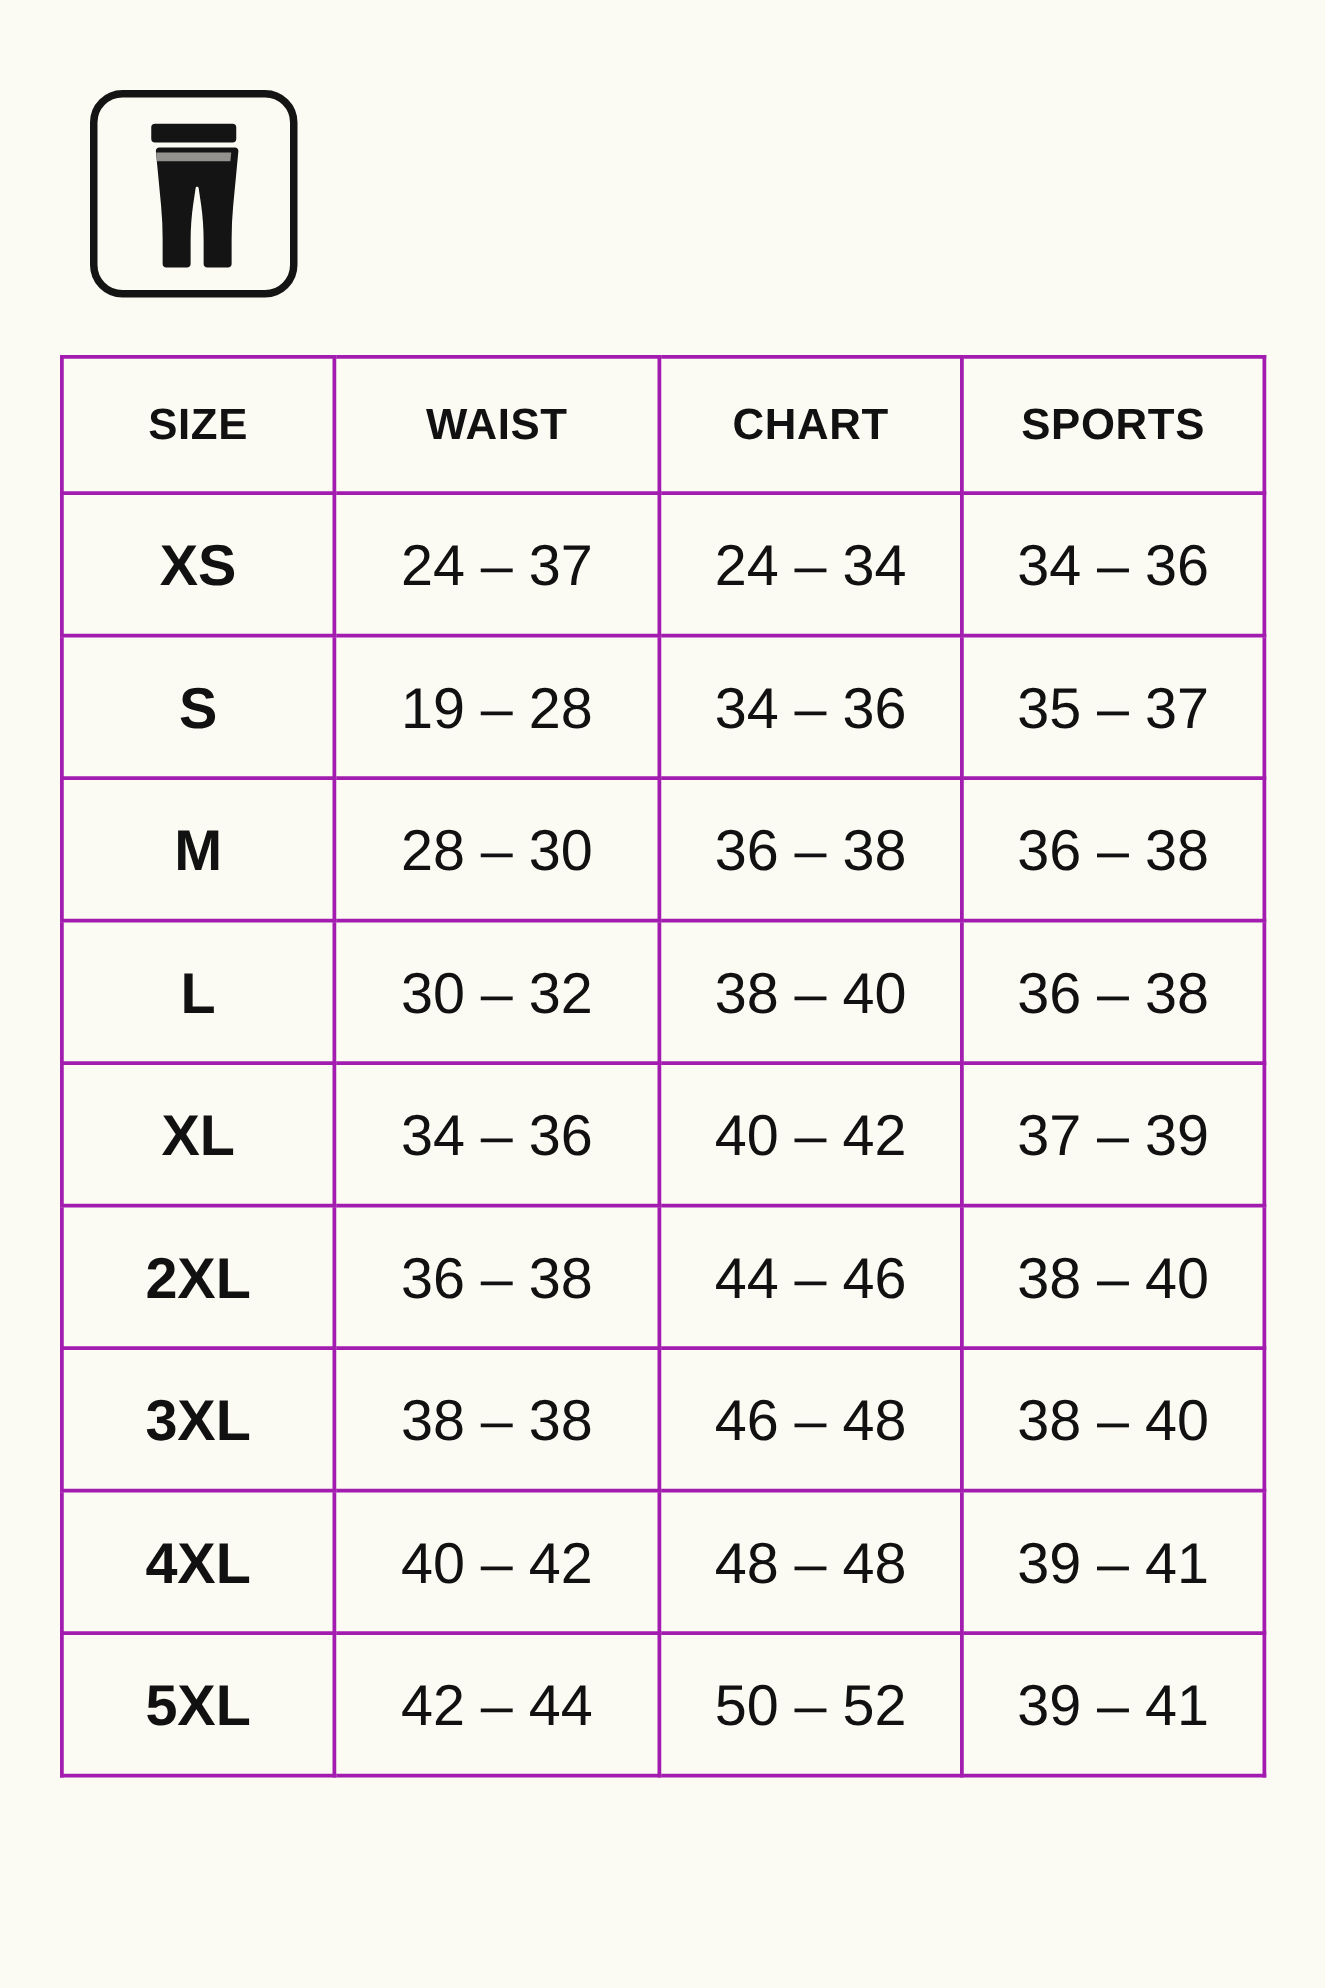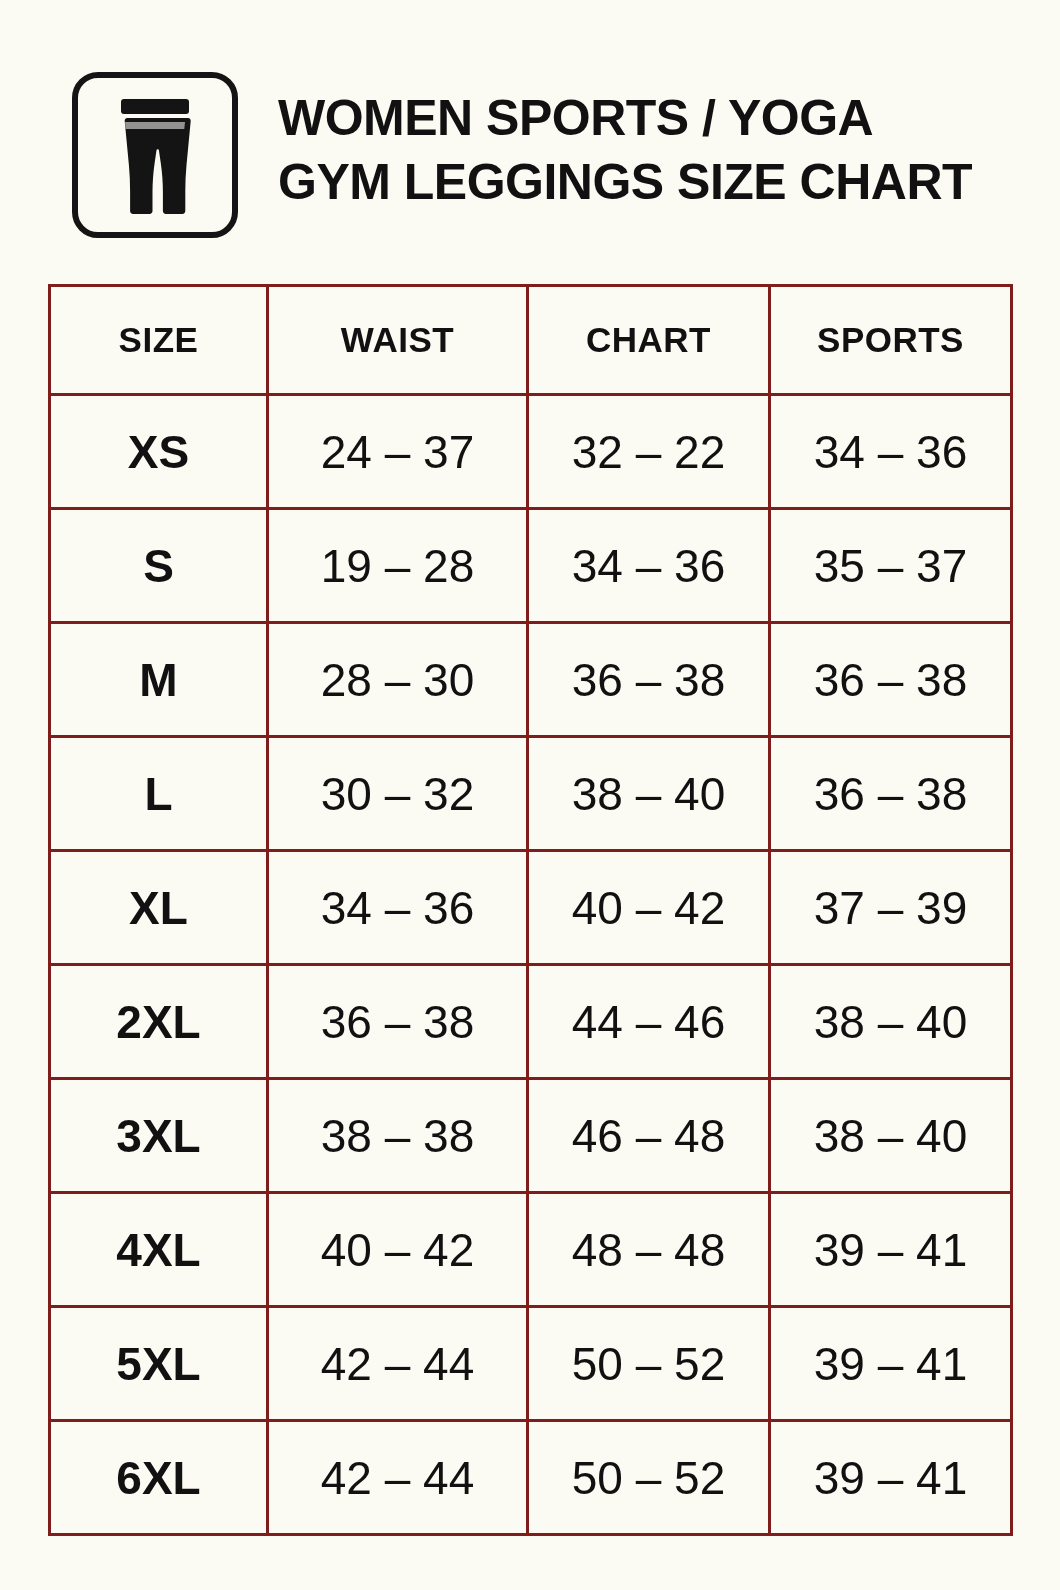--- a/index.html
+++ b/index.html
@@ -60,21 +60,21 @@
   .table-wrap {
     margin: 46px 48px 0 48px;
   }
   table.size-chart {
     width: 962px;
     border-collapse: collapse;
     table-layout: fixed;
   }
   table.size-chart th,
   table.size-chart td {
-    border: 3px solid #7f1d1d;
+    border: 3px solid #a21caf;
     text-align: center;
     vertical-align: middle;
     color: #111111;
     background: #fbfaf3;
   }
   table.size-chart th {
     height: 104px;
     font-size: 35px;
     font-weight: 700;
     letter-spacing: 0.5px;
@@ -98,26 +98,20 @@
 <div class="page">
 
   <div class="header">
     <div class="logo-box">
       <svg width="86" height="120" viewBox="0 0 86 120" aria-hidden="true">
         <path fill="#141414" d="M12 4 h62 a3 3 0 0 1 3 3 v9 a3 3 0 0 1 -3 3 h-62 a3 3 0 0 1 -3 -3 v-9 a3 3 0 0 1 3 -3 z"></path>
         <path fill="#141414" d="M10 23 h66 c1.6 0 2.8 1.3 2.7 2.9 l-4.2 44 c-0.8 8.6 -1.2 17.3 -1.2 26 v20.2 c0 1.6 -1.3 2.9 -2.9 2.9 h-16.6 c-1.6 0 -2.9 -1.3 -2.9 -2.9 v-18.6 c0 -9.8 -0.7 -19.6 -2.1 -29.3 l-1.9 -12.9 c-0.1 -0.6 -0.6 -1 -1.2 -1 -0.6 0 -1.1 0.4 -1.2 1 l-1.9 12.9 c-1.4 9.7 -2.1 19.5 -2.1 29.3 v18.6 c0 1.6 -1.3 2.9 -2.9 2.9 h-16.6 c-1.6 0 -2.9 -1.3 -2.9 -2.9 v-20.2 c0 -8.7 -0.4 -17.4 -1.2 -26 l-4.2 -44 c-0.1 -1.6 1.1 -2.9 2.7 -2.9 z"></path>
         <path fill="#fbfaf3" d="M13 27 h60 l-0.7 7 h-58.6 z" opacity="0.55"></path>
       </svg>
     </div>
-    <div class="title-wrap">
-      <div class="title">
-        <span>WOMEN SPORTS / YOGA</span><br>
-        <span>GYM LEGGINGS SIZE CHART</span>
-      </div>
-    </div>
   </div>
 
   <div class="table-wrap">
     <table class="size-chart">
       <colgroup>
         <col class="c-size">
           <col class="c-waist">
           <col class="c-hips">
           <col class="c-length">
       </colgroup>
@@ -126,21 +120,21 @@
           <th>SIZE</th>
           <th>WAIST</th>
           <th>CHART</th>
           <th>SPORTS</th>
         </tr>
       </thead>
       <tbody>
         <tr>
           <td class="size-cell">XS</td>
           <td>24 – 37</td>
-          <td>32 – 22</td>
+          <td>24 – 34</td>
           <td>34 – 36</td>
         </tr>
         <tr>
           <td class="size-cell">S</td>
           <td>19 – 28</td>
           <td>34 – 36</td>
           <td>35 – 37</td>
         </tr>
         <tr>
           <td class="size-cell">M</td>
@@ -177,23 +171,17 @@
           <td>40 – 42</td>
           <td>48 – 48</td>
           <td>39 – 41</td>
         </tr>
         <tr>
           <td class="size-cell">5XL</td>
           <td>42 – 44</td>
           <td>50 – 52</td>
           <td>39 – 41</td>
         </tr>
-        <tr>
-          <td class="size-cell">6XL</td>
-          <td>42 – 44</td>
-          <td>50 – 52</td>
-          <td>39 – 41</td>
-        </tr>
       </tbody>
     </table>
   </div>
 
 </div>
 
 </body></html>

